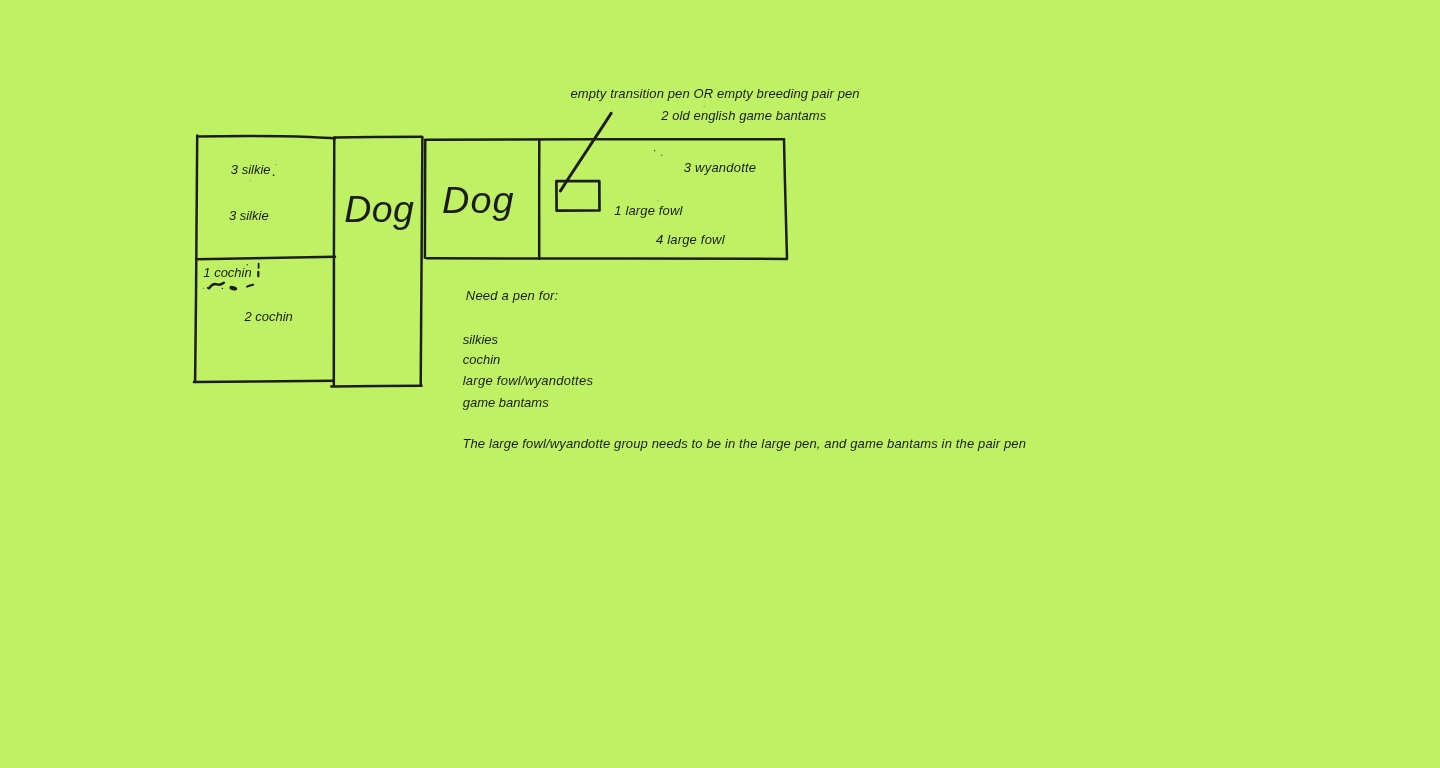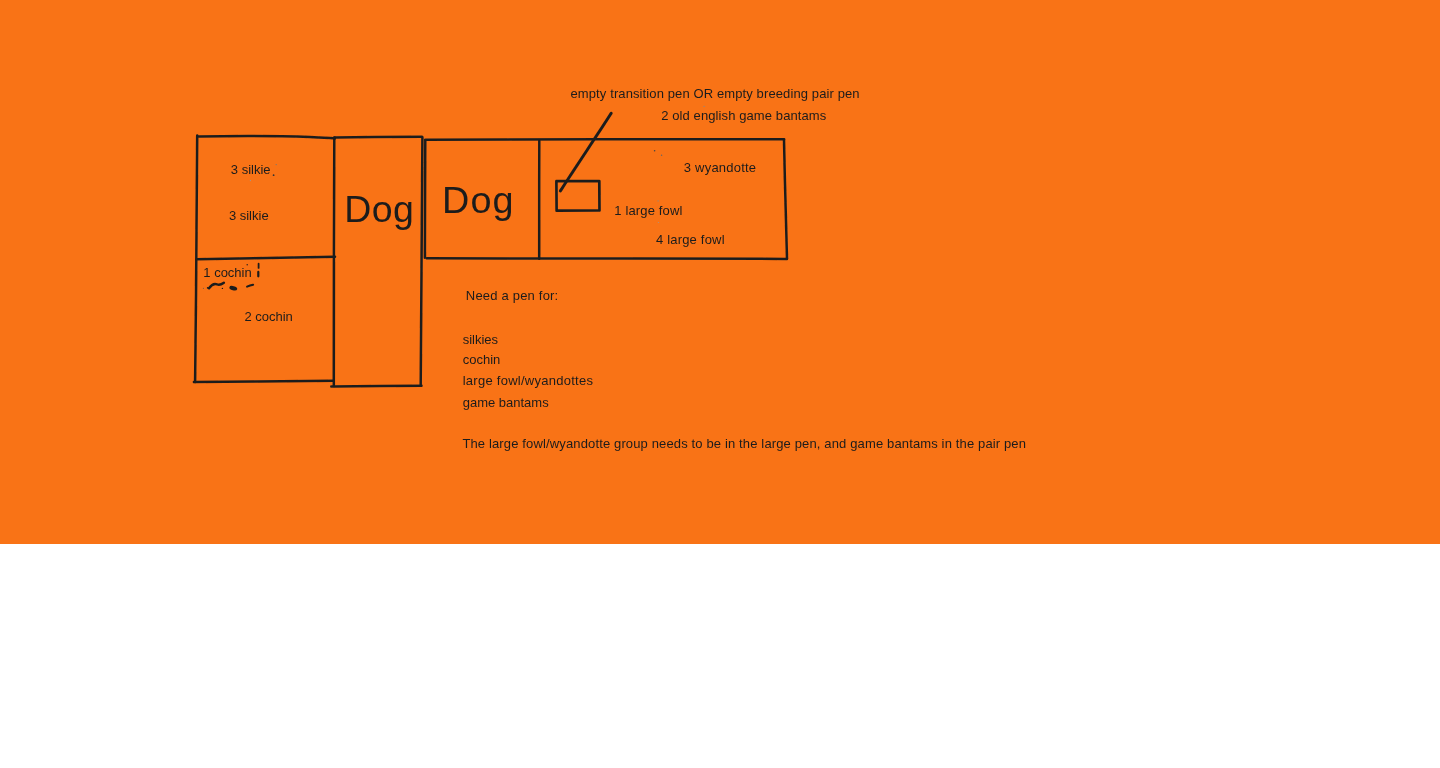--- a/index.html
+++ b/index.html
@@ -1,16 +1,16 @@
 <!DOCTYPE html>
 <html><head>
 <meta charset="utf-8">
 <style>
   html,body{margin:0;padding:0;background:#ffffff;}
-  .page{position:relative;width:1440px;height:544px;background:#f97316;overflow:hidden;}
+  .page{position:relative;width:1440px;height:768px;background:#bef264;overflow:hidden;font-style:italic;}
   svg text{font-family:"Liberation Sans",sans-serif;fill:#1c1c1c;}
   .t13{font-size:13px;}
 </style>
 </head>
 <body>
 <div class="page">
 <svg width="1440" height="768" viewBox="0 0 1440 768" xmlns="http://www.w3.org/2000/svg">
   <defs>
         <filter id="soft" x="-10%" y="-10%" width="120%" height="120%">
           <feGaussianBlur stdDeviation="0.35"></feGaussianBlur>

